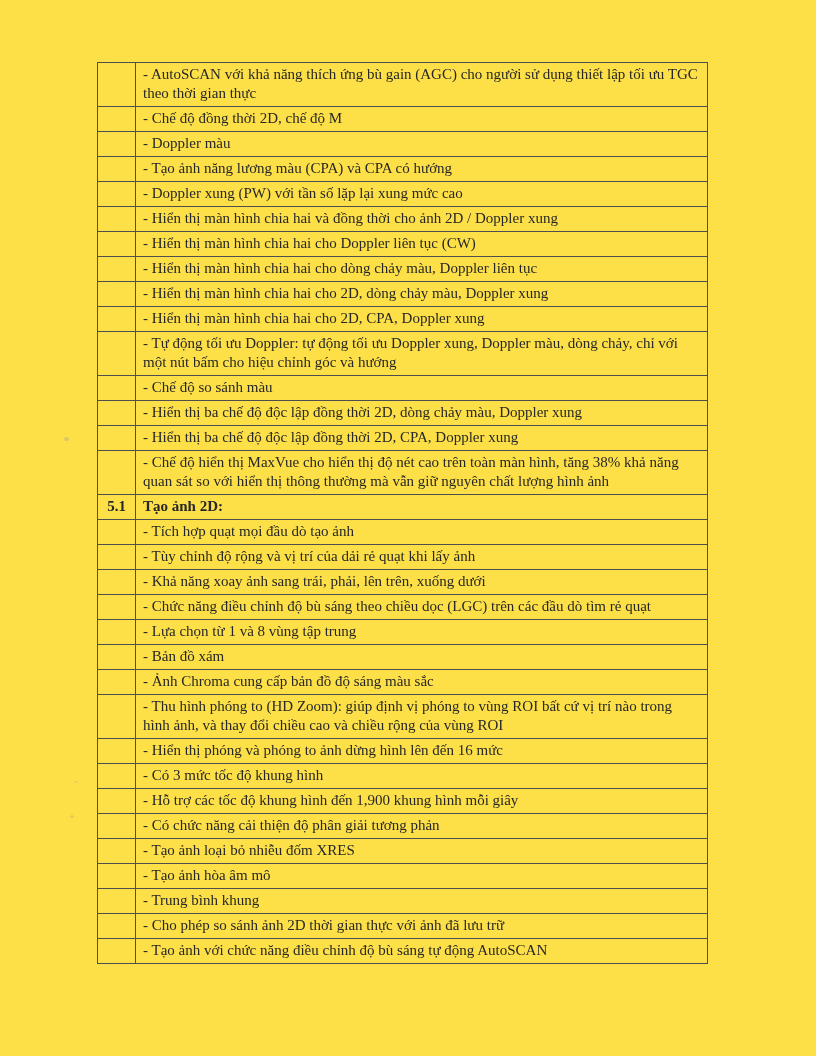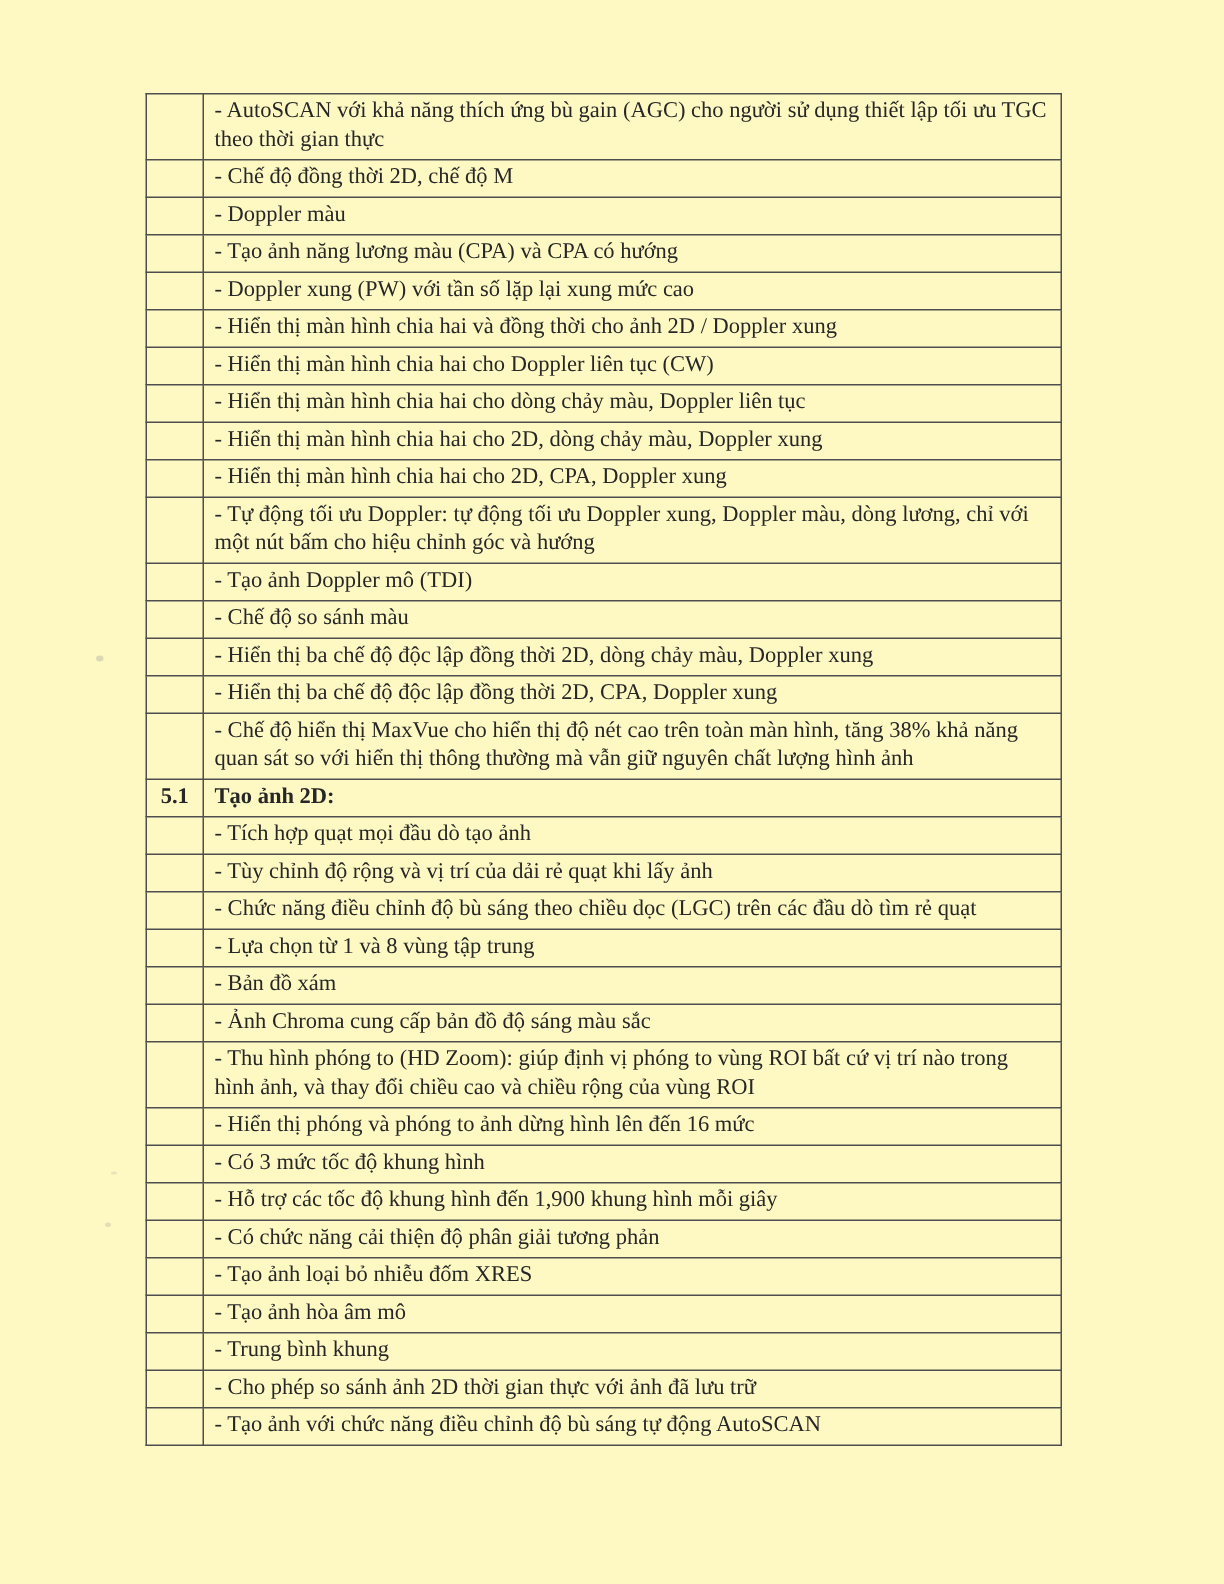--- a/index.html
+++ b/index.html
@@ -5,21 +5,21 @@
   * { margin: 0; padding: 0; box-sizing: border-box; }
   html, body {
     width: 816px; height: 1056px;
     font-family: "Liberation Serif", "DejaVu Serif", serif;
     background: #fdfdfc;
     overflow: hidden;
   }
   .page {
     position: relative;
     width: 816px; height: 1056px;
-    background: #fef9c3;
+    background: #fde047;
   }
   table.spec-table {
     position: absolute;
     left: 97px; top: 62px;
     width: 610px;
     border-collapse: collapse;
     table-layout: fixed;
     color: #272727;
     font-size: 15px;
     line-height: 19px;
@@ -94,25 +94,21 @@
         <tr>
           <td class="cell-num"></td>
           <td class="cell-text">- Hiển thị màn hình chia hai cho 2D, dòng chảy màu, Doppler xung</td>
         </tr>
         <tr>
           <td class="cell-num"></td>
           <td class="cell-text">- Hiển thị màn hình chia hai cho 2D, CPA, Doppler xung</td>
         </tr>
         <tr>
           <td class="cell-num"></td>
-          <td class="cell-text">- Tự động tối ưu Doppler: tự động tối ưu Doppler xung, Doppler màu, dòng lương, chỉ với một nút bấm cho hiệu chỉnh góc và hướng</td>
-        </tr>
-        <tr>
-          <td class="cell-num"></td>
-          <td class="cell-text">- Tạo ảnh Doppler mô (TDI)</td>
+          <td class="cell-text">- Tự động tối ưu Doppler: tự động tối ưu Doppler xung, Doppler màu, dòng chảy, chỉ với một nút bấm cho hiệu chỉnh góc và hướng</td>
         </tr>
         <tr>
           <td class="cell-num"></td>
           <td class="cell-text">- Chế độ so sánh màu</td>
         </tr>
         <tr>
           <td class="cell-num"></td>
           <td class="cell-text">- Hiển thị ba chế độ độc lập đồng thời 2D, dòng chảy màu, Doppler xung</td>
         </tr>
         <tr>
@@ -127,20 +123,24 @@
           <td class="cell-num">5.1</td>
           <td class="cell-text">Tạo ảnh 2D:</td>
         </tr>
         <tr>
           <td class="cell-num"></td>
           <td class="cell-text">- Tích hợp quạt mọi đầu dò tạo ảnh</td>
         </tr>
         <tr>
           <td class="cell-num"></td>
           <td class="cell-text">- Tùy chỉnh độ rộng và vị trí của dải rẻ quạt khi lấy ảnh</td>
+        </tr>
+        <tr>
+          <td class="cell-num"></td>
+          <td class="cell-text">- Khả năng xoay ảnh sang trái, phải, lên trên, xuống dưới</td>
         </tr>
         <tr>
           <td class="cell-num"></td>
           <td class="cell-text">- Chức năng điều chỉnh độ bù sáng theo chiều dọc (LGC) trên các đầu dò tìm rẻ quạt</td>
         </tr>
         <tr>
           <td class="cell-num"></td>
           <td class="cell-text">- Lựa chọn từ 1 và 8 vùng tập trung</td>
         </tr>
         <tr>

